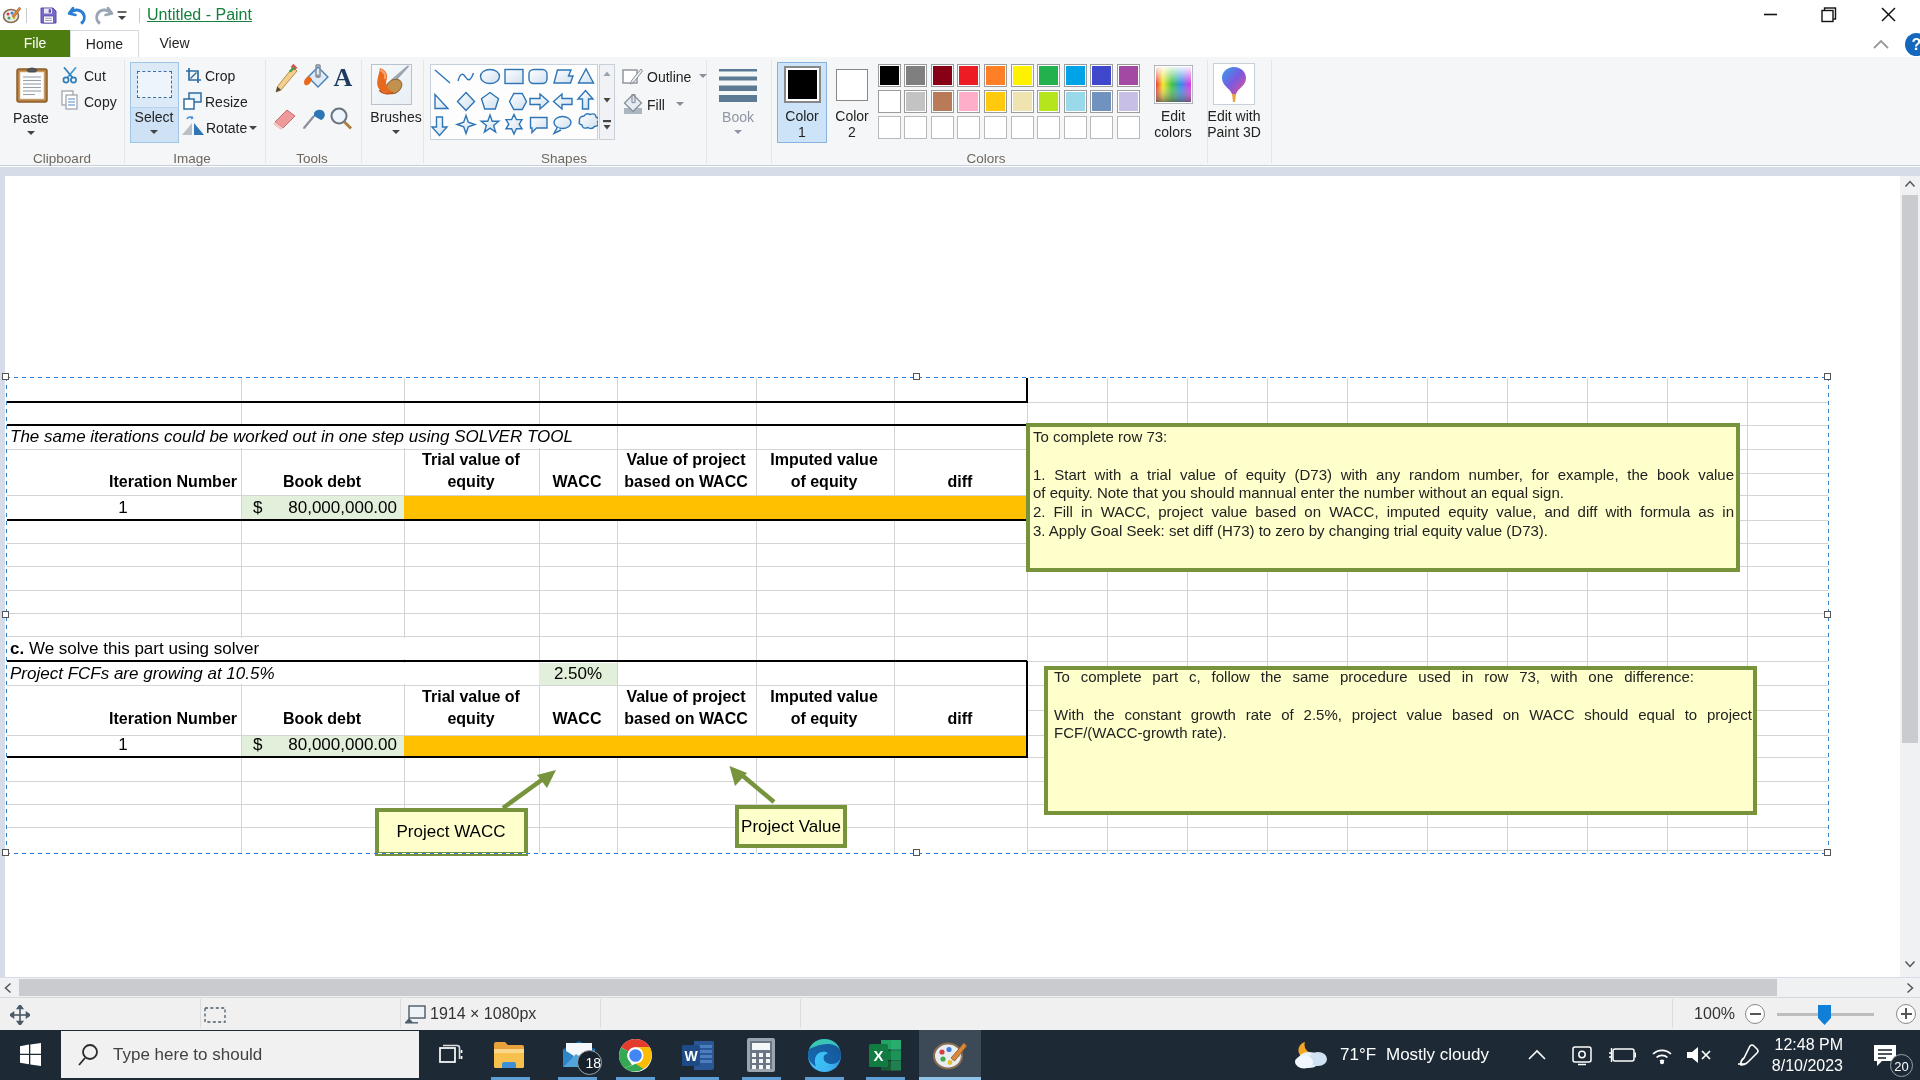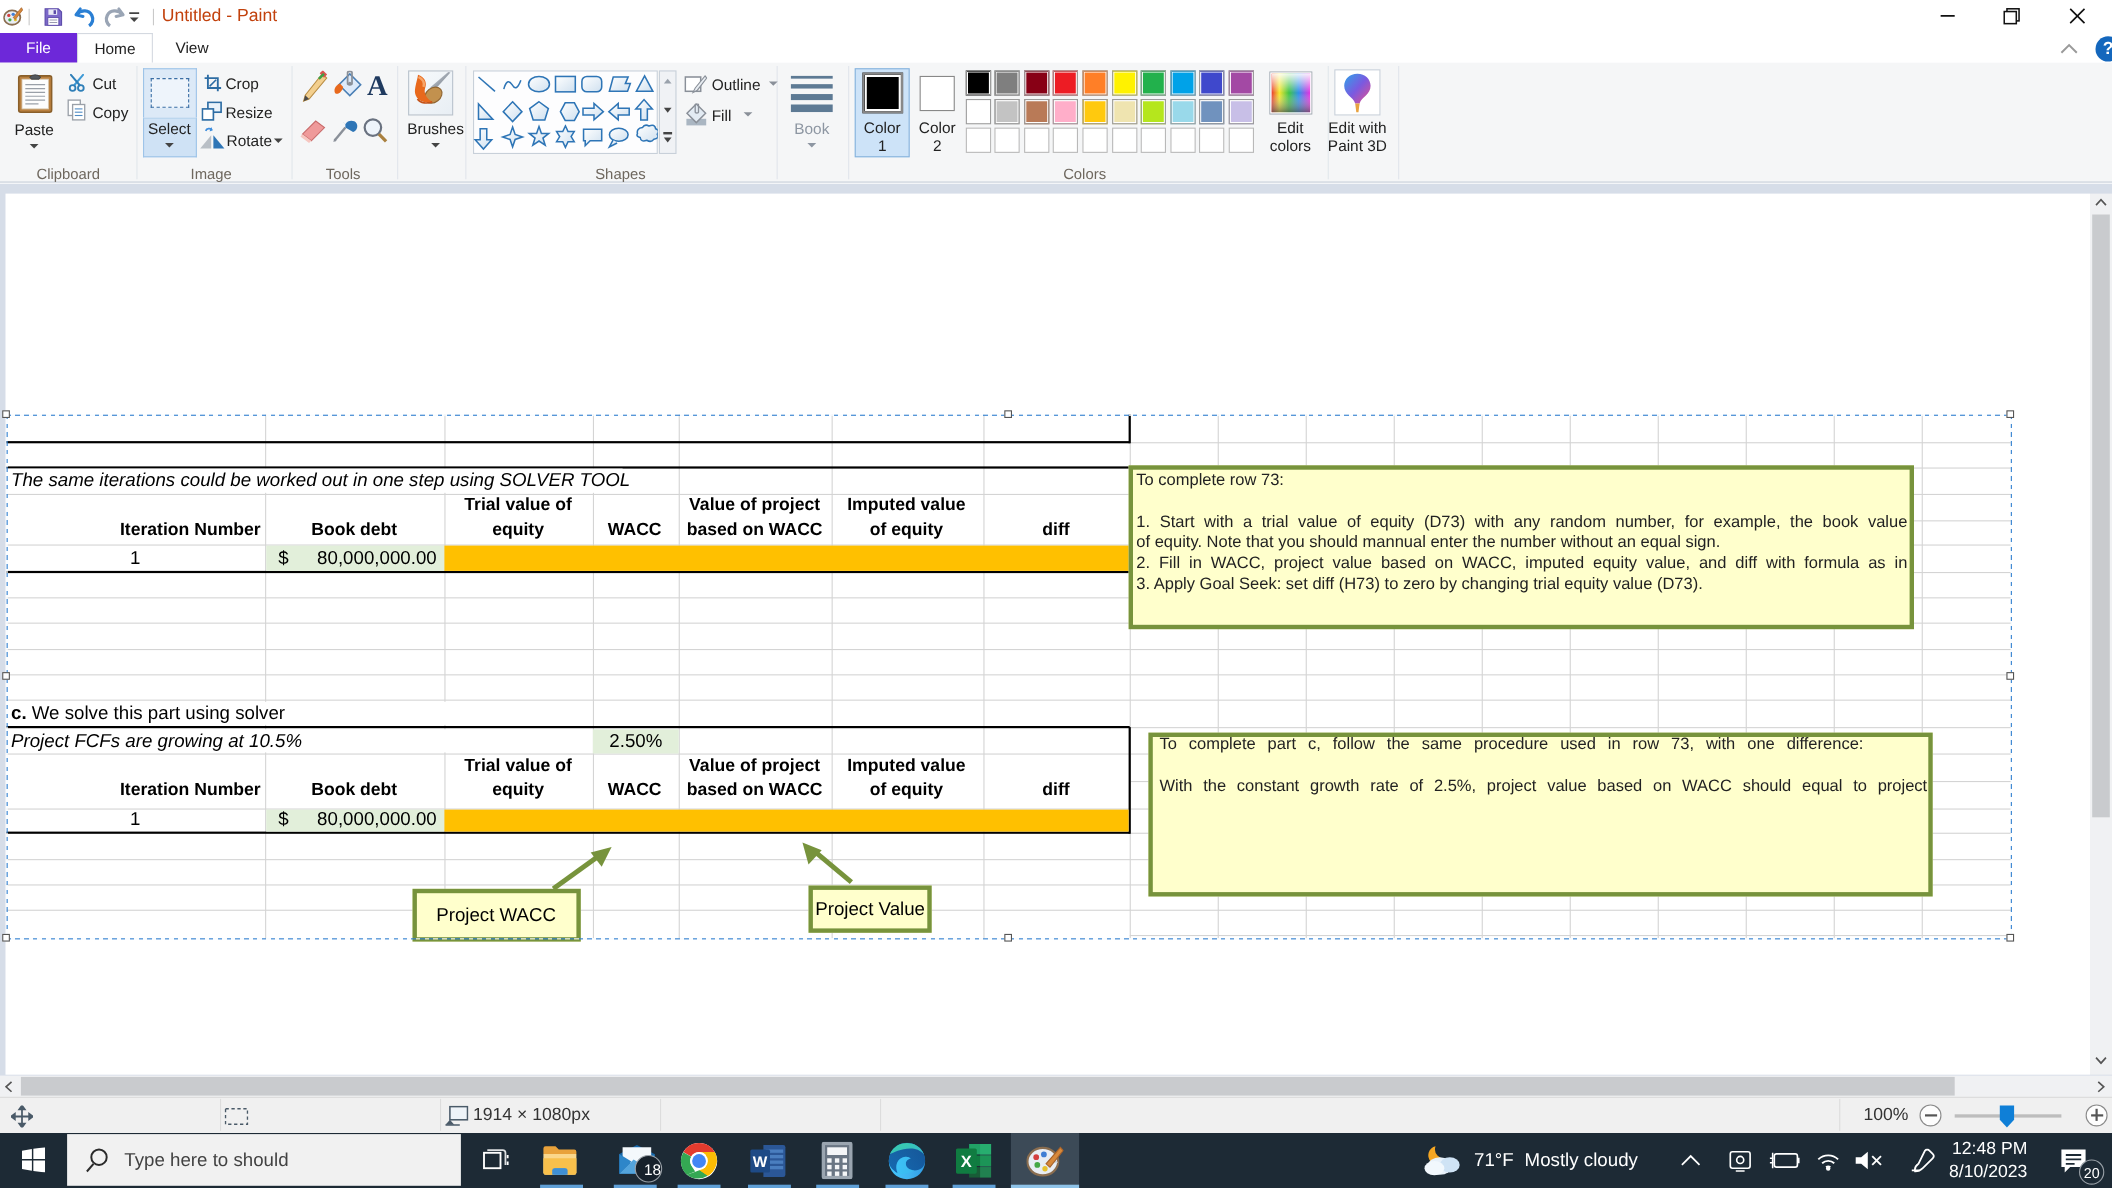--- a/index.html
+++ b/index.html
@@ -3,26 +3,26 @@
 <meta charset="utf-8">
 <style>
   * { margin:0; padding:0; box-sizing:border-box; }
   html,body { width:1920px; height:1080px; overflow:hidden; font-family:"Liberation Sans",sans-serif; }
   .abs { position:absolute; }
   #page { position:relative; width:1920px; height:1080px; background:#fff; }
 
   
   #titlebar { left:0; top:0; width:1920px; height:30px; background:#fff; }
   .qsep { width:1px; background:#c9c9c9; }
-  #title-text { left:147px; top:0; height:30px; line-height:30px; font-size:16px; color:#c2410c; }
+  #title-text { left:147px; top:0; height:30px; line-height:30px; font-size:16px; color:#15803d;text-decoration:underline; }
 
   
   #tabrow { left:0; top:30px; width:1920px; height:27px; background:#fff; }
   .tab { height:27px; line-height:27px; text-align:center; font-size:14px; }
-  #tab-file { left:0; top:30px; width:70px; background:#6d28d9; color:#fff; }
+  #tab-file { left:0; top:30px; width:70px; background:#4d7c0f; color:#fff; }
   #tab-home { left:70px; top:30px; width:69px; background:#fff; color:#222; border:1px solid #d4d9e0; border-bottom:none; }
   #tab-view { left:139px; top:30px; width:71px; color:#222; }
 
   
   #ribbon { left:0; top:57px; width:1920px; height:109px; background:#f5f6f7; border-bottom:1px solid #c5ced9; }
   .gsep { position:absolute; top:3px; height:103px; width:1px; background:#e2e6eb; }
   .glabel { position:absolute; font-size:13.5px; color:#6e675e; transform:translateX(-50%); }
   .btxt { position:absolute; font-size:14px; color:#222; }
   .ctr { transform:translateX(-50%); text-align:center; }
   .darr { position:absolute; width:0; height:0; border-left:4px solid transparent; border-right:4px solid transparent; border-top:4px solid #444; }
@@ -501,20 +501,21 @@
     <div>&nbsp;</div>
     <div class="jl">1. Start with a trial value of equity (D73) with any random number, for example, the book value</div>
     <div>of equity. Note that you should mannual enter the number without an equal sign.</div>
     <div class="jl">2. Fill in WACC, project value based on WACC, imputed equity value, and diff with formula as in</div>
     <div>3. Apply Goal Seek: set diff (H73) to zero by changing trial equity value (D73).</div>
   </div>
   <div class="abs ytext" style="left:1048px;top:291px;width:698px">
     <div class="jl" style="width:640px">To complete part c, follow the same procedure used in row 73, with one difference:</div>
     <div>&nbsp;</div>
     <div class="jl">With the constant growth rate of 2.5%, project value based on WACC should equal to project</div>
+    <div>FCF/(WACC-growth rate).</div>
   </div>
   </div>
 
   <div class="abs" id="vscroll">
       <div class="abs" id="vthumb"></div>
     </div>
   <svg class="abs" style="left:1904px;top:180px" width="12" height="8" viewBox="0 0 12 8">
       <path d="M1.5 6.5 L6 1.5 L10.5 6.5" fill="none" stroke="#555" stroke-width="1.5"></path>
     </svg>
   <svg class="abs" style="left:1904px;top:960px" width="12" height="8" viewBox="0 0 12 8">

